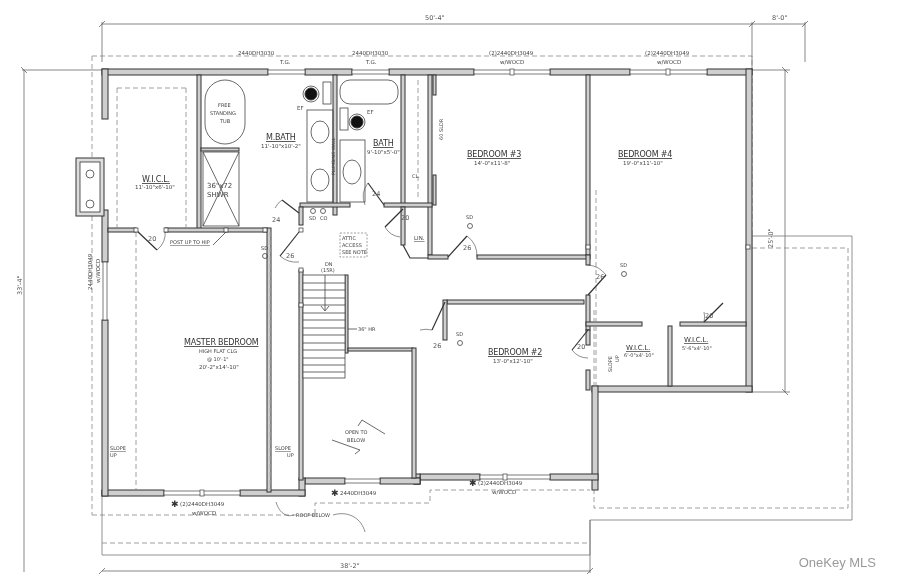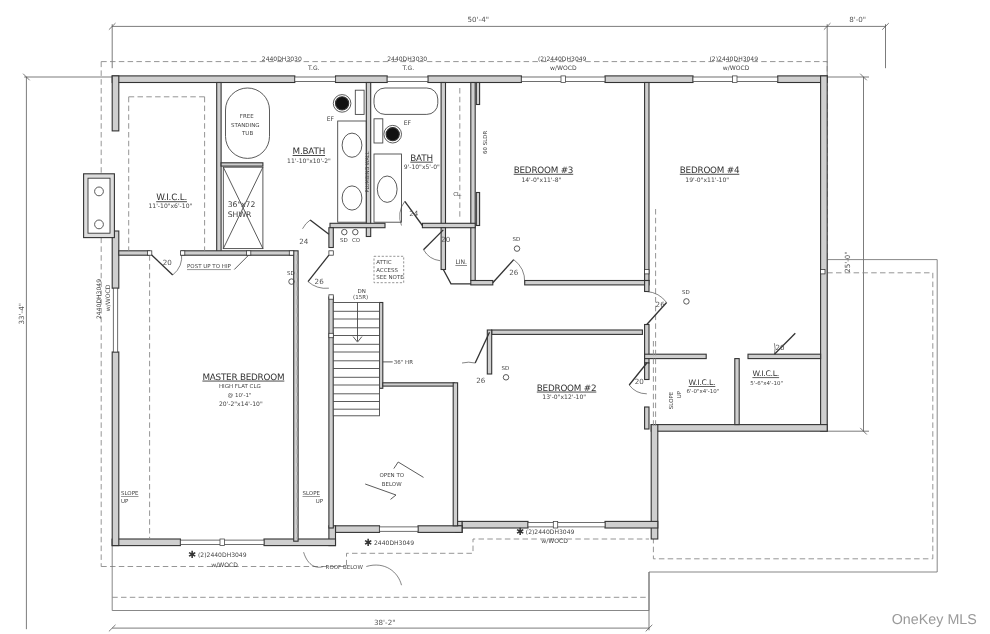--- a/index.html
+++ b/index.html
@@ -10,21 +10,21 @@
     .dim { font-size: 6.5px; fill: #555; }
     .small { font-size: 5.5px; fill: #444; }
     .note { font-size: 5px; fill: #444; }
     .wall { fill: #cfcfcf; stroke: #333; stroke-width: 1; }
     .thin { stroke: #444; stroke-width: 0.8; fill: none; }
     .dash { stroke: #888; stroke-width: 0.8; fill: none; stroke-dasharray: 5 3; }
     .dim-line { stroke: #555; stroke-width: 0.7; fill: none; }
     .door { stroke: #333; stroke-width: 1.2; fill: none; }
     .arc { stroke: #444; stroke-width: 0.6; fill: none; }
     .win { stroke: #444; stroke-width: 0.7; fill: #fff; }
-    .watermark { position: absolute; right: 12px; bottom: 6px; font-size: 13px; color: #9a9a9a; font-family: "Liberation Sans", sans-serif; }
+    .watermark { position: absolute; right: 24px; bottom: 6px; font-size: 13px; color: #9a9a9a; font-family: "Liberation Sans", sans-serif; }
   </style>
 </head>
 <body>
 
 <svg id="plan" viewBox="0 0 900 576" xmlns="http://www.w3.org/2000/svg">
 
   <g>
     <line class="dim-line" x1="102" y1="24" x2="752" y2="24"></line>
     <line class="dim-line" x1="102" y1="22" x2="102" y2="62"></line>
     <line class="dim-line" x1="752" y1="22" x2="752" y2="70"></line>

